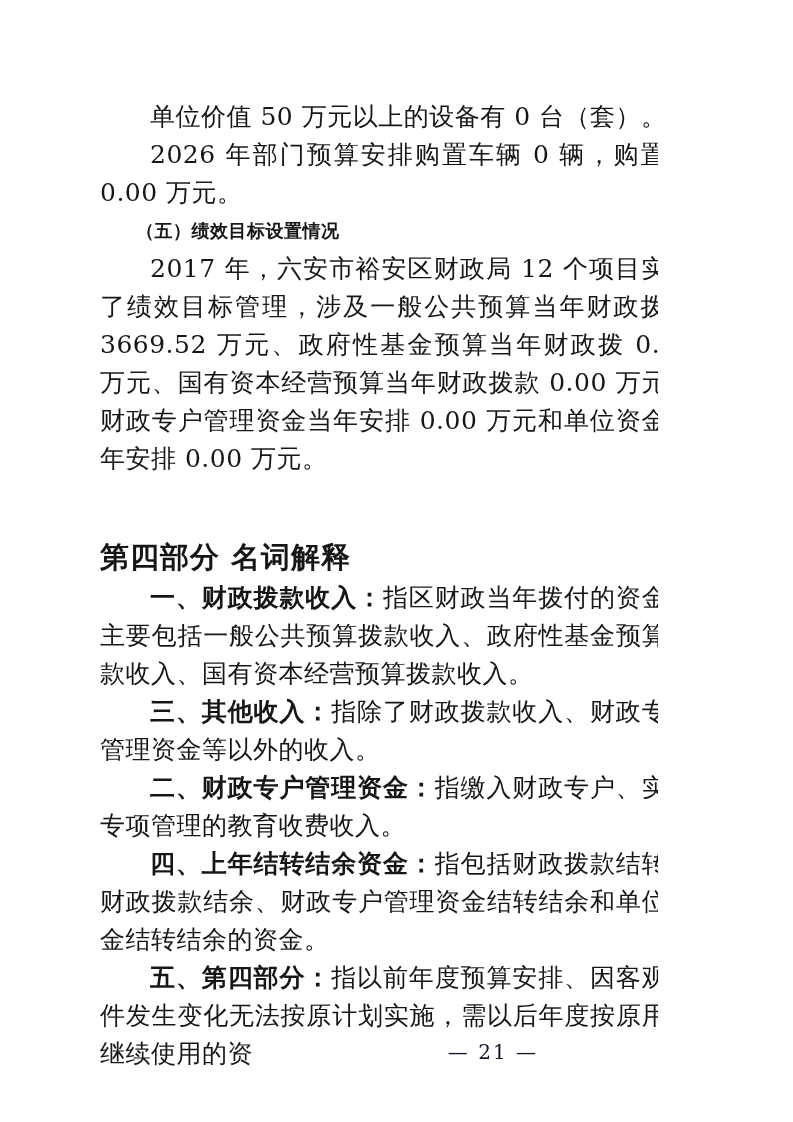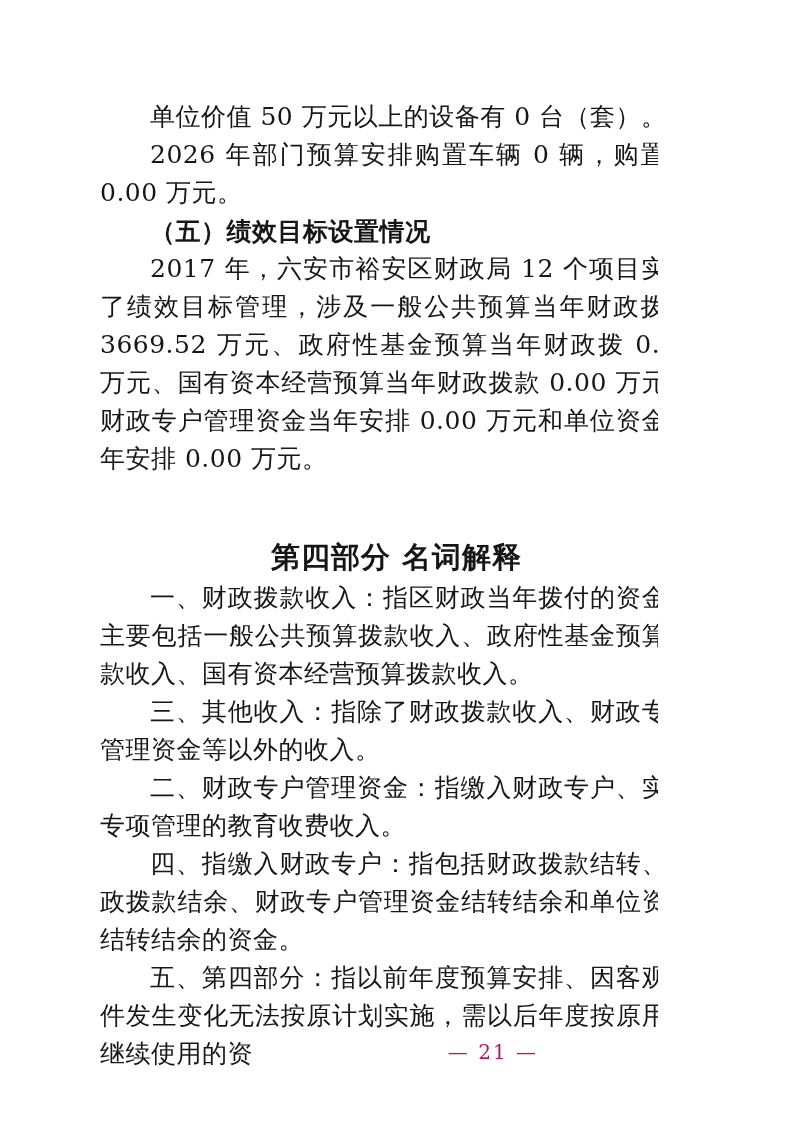--- a/index.html
+++ b/index.html
@@ -22,48 +22,48 @@
   .para {
     font-size: 25px;
     line-height: 38px;
     text-align: justify;
     text-justify: inter-character;
     text-indent: 2em;
     letter-spacing: 0.5px;
     font-family: "DejaVu Serif", "Liberation Serif", serif;
   }
   .subhead {
-    font-size: 25px;
+    font-size: 18px;
     line-height: 38px;
     text-indent: 2em;
     font-weight: 700;
     letter-spacing: 0.5px;
-    font-family: Liberation Sans, sans-serif;
+    font-family: Liberation Serif, serif;
   }
   .part-title {
     font-size: 29px;
     line-height: 44px;
     font-weight: 700;
-    text-align: center;
+    text-align: left;
     text-indent: 0;
     margin-top: 57px;
     letter-spacing: 1px;
     font-family: "DejaVu Sans", "Liberation Sans", sans-serif;
   }
   .term .lead {
-    font-weight: 400;
+    font-weight: 700;
     font-family: "DejaVu Sans", "Liberation Sans", sans-serif;
   }
   .footer {
     position: absolute;
     right: 120px;
     bottom: 58px;
     font-size: 20px;
     letter-spacing: 2px;
-    color: #be185d;
+    color: #0f172a;
     font-family: "DejaVu Serif", "Liberation Serif", serif;
   }
 </style>
 </head>
 <body>
 
 <div class="page">
   <div class="content">
 
     <p class="para">单位价值 50 万元以上的设备有 0 台（套）。</p>
@@ -83,21 +83,21 @@
 
     <p class="para term">
       <span class="lead">三、其他收入：</span><span>指除了财政拨款收入、财政专户管理资金等以外的收入。</span>
     </p>
 
     <p class="para term">
       <span class="lead">二、财政专户管理资金：</span><span>指缴入财政专户、实行专项管理的教育收费收入。</span>
     </p>
 
     <p class="para term">
-      <span class="lead">四、指缴入财政专户：</span><span>指包括财政拨款结转、财政拨款结余、财政专户管理资金结转结余和单位资金结转结余的资金。</span>
+      <span class="lead">四、上年结转结余资金：</span><span>指包括财政拨款结转、财政拨款结余、财政专户管理资金结转结余和单位资金结转结余的资金。</span>
     </p>
 
     <p class="para term">
       <span class="lead">五、第四部分：</span><span>指以前年度预算安排、因客观条件发生变化无法按原计划实施，需以后年度按原用途继续使用的资</span>
     </p>
 
   </div>
 
   <div class="footer">— 21 —</div>
 </div>

